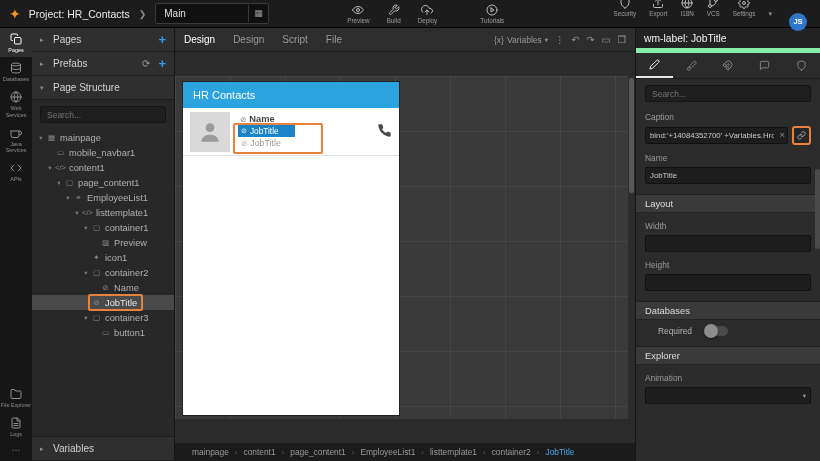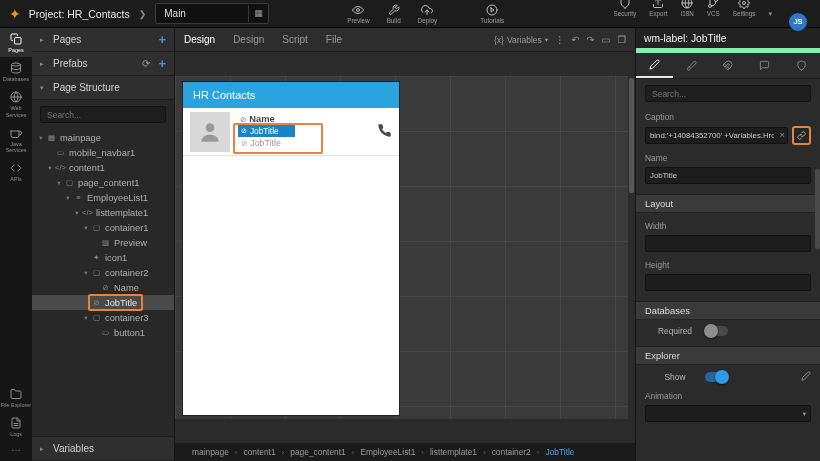--- a/index.html
+++ b/index.html
@@ -529,31 +529,20 @@
       <div class="toggle-row">
         <span class="lab">Required</span>
         <div class="tgl">
             <div class="knob"></div>
           </div>
       </div>
 
       <div class="sectionbar">
         <span>Explorer</span>
       </div>
-      <div class="toggle-row">
-        <span class="lab">Show</span>
-        <div class="tgl on">
-            <div class="knob"></div>
-          </div>
-        <div class="edit-ic">
-          <svg viewBox="0 0 24 24" class="ic">
-              <path d="M17 3a2.83 2.83 0 1 1 4 4L7.5 20.5 2 22l1.5-5.5z"></path>
-            </svg>
-        </div>
-      </div>
 
       <div class="f-label">Animation</div>
       <div class="select-box">
         <input class="f-input" readonly="" style="">
         <span class="caret">▾</span>
       </div>
 
       <div class="insp-scroll"></div>
     </div>
   </div>

